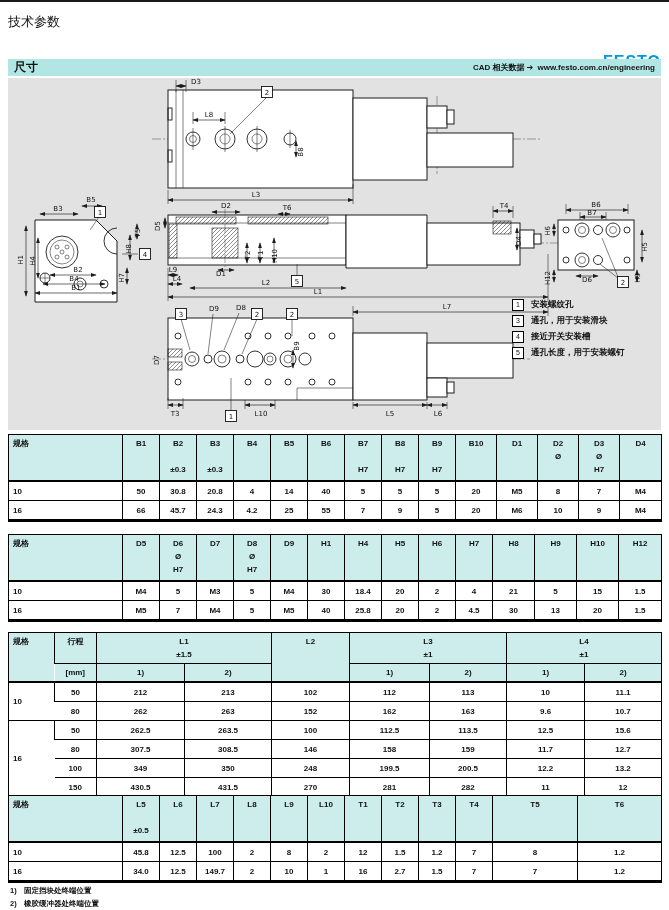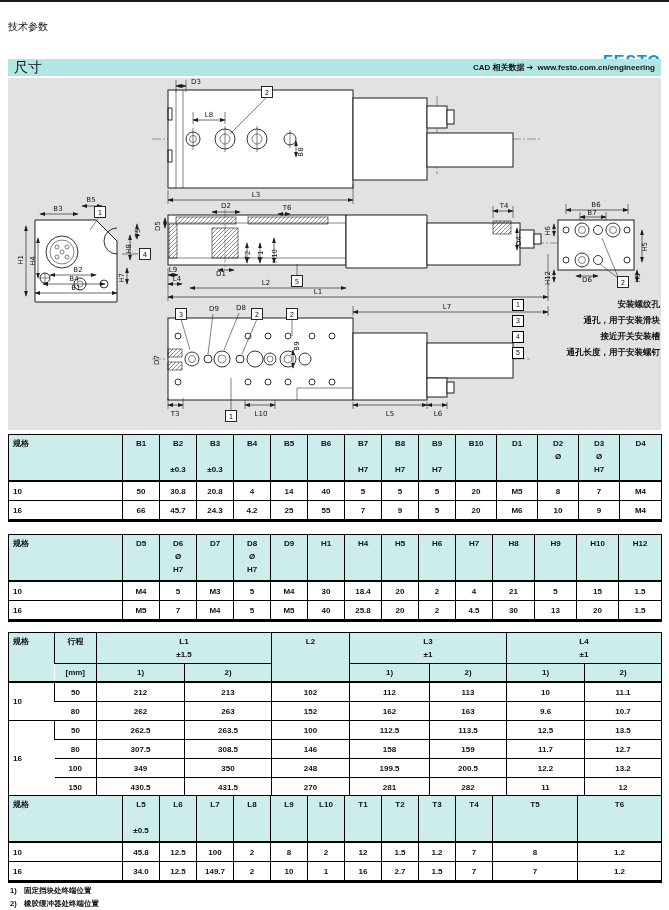--- a/index.html
+++ b/index.html
@@ -2,48 +2,48 @@
 <html><head>
 <meta charset="utf-8">
 <style>
   html,body{margin:0;padding:0;}
   body{background:#fff;font-family:"Liberation Sans","DejaVu Sans",sans-serif;color:#111;}
   .page{position:relative;width:669px;height:910px;background:#fff;border-top:2px solid #1a1a1a;overflow:hidden;}
 
   
   .hdr{position:absolute;top:8px;left:8px;right:8px;}
   .title{font-size:16px;font-weight:bold;letter-spacing:.2px;}
-  .subtitle{font-size:10px;margin-top:10px;}
+  .subtitle{font-size:13px;margin-top:3px;}
   .festo{position:absolute;top:2px;right:0;font-size:16px;font-weight:bold;letter-spacing:1px;color:#0099d8;font-stretch:condensed;margin-top:41px;}
 
   
   .banner{position:absolute;top:57px;left:8px;right:8px;height:17px;background:#b2e6e4;
           display:flex;align-items:center;justify-content:space-between;padding:0 6px;box-sizing:border-box;}
-  .banner .bl{font-size:14px;font-weight:normal;}
+  .banner .bl{font-size:12px;font-weight:bold;}
   .banner .br{font-size:8px;font-weight:bold;}
   .banner .arrow{margin:0 2px;}
 
   
   .drawing{position:absolute;top:76px;left:8px;width:653px;height:352px;background:#e2e2e2;}
   .drawing svg{position:absolute;top:0;left:0;}
   .part{fill:#fff;stroke:#1c1c1c;stroke-width:1;}
   .ln{fill:none;stroke:#1c1c1c;stroke-width:0.9;}
   .thin{fill:none;stroke:#1c1c1c;stroke-width:0.55;}
   .cl{fill:none;stroke:#555;stroke-width:0.55;stroke-dasharray:9 2 2 2;}
   .dim{fill:none;stroke:#1c1c1c;stroke-width:0.65;marker-start:url(#as);marker-end:url(#ae);}
   .hatch{fill:url(#hp);stroke:#1c1c1c;stroke-width:0.6;}
   .dim-text{font:7px "DejaVu Sans",sans-serif;fill:#111;text-anchor:middle;}
   .callout-box{fill:#fff;stroke:#111;stroke-width:0.9;}
   .callout-text{font:7px "DejaVu Sans",sans-serif;fill:#111;text-anchor:middle;}
 
   .legend{position:absolute;left:504px;top:221px;width:148px;font-size:8.5px;font-weight:bold;}
   .legend-item{display:flex;margin-bottom:4px;line-height:1.25;}
   .legend-num{flex:0 0 auto;width:10px;height:10px;border:1px solid #000;background:#fff;font-size:7px;font-weight:normal;
               line-height:10px;text-align:center;margin-right:7px;margin-top:0px;}
-  .legend-text{flex:1;text-align:right;}
+  .legend-text{flex:1;}
 
   
   table.dt{position:absolute;left:8px;border-collapse:collapse;table-layout:fixed;width:653px;
            border-left:1px solid #000;border-right:1px solid #000;border-top:1px solid #000;border-bottom:3px solid #000;
            font-size:8px;}
   table.dt td{border-left:1px solid #000;padding:1px 2px;text-align:center;overflow:hidden;}
   table.dt td:first-child{border-left:none;}
   table.dt thead td{background:#cdecec;vertical-align:top;white-space:pre-line;line-height:13px;padding-top:2px;font-weight:bold;}
   table.dt thead td.grp{border-bottom:1px solid #000;}
   table.dt tbody td{border-top:1px solid #000;height:16px;background:#fff;font-weight:bold;}
@@ -569,21 +569,21 @@
         </tr>
         <tr>
           <td rowspan="4" class="left">16</td>
           <td>50</td>
           <td>262.5</td>
           <td>263.5</td>
           <td>100</td>
           <td>112.5</td>
           <td>113.5</td>
           <td>12.5</td>
-          <td>13.5</td>
+          <td>15.6</td>
         </tr>
         <tr>
           <td>80</td>
           <td>307.5</td>
           <td>308.5</td>
           <td>146</td>
           <td>158</td>
           <td>159</td>
           <td>11.7</td>
           <td>12.7</td>

